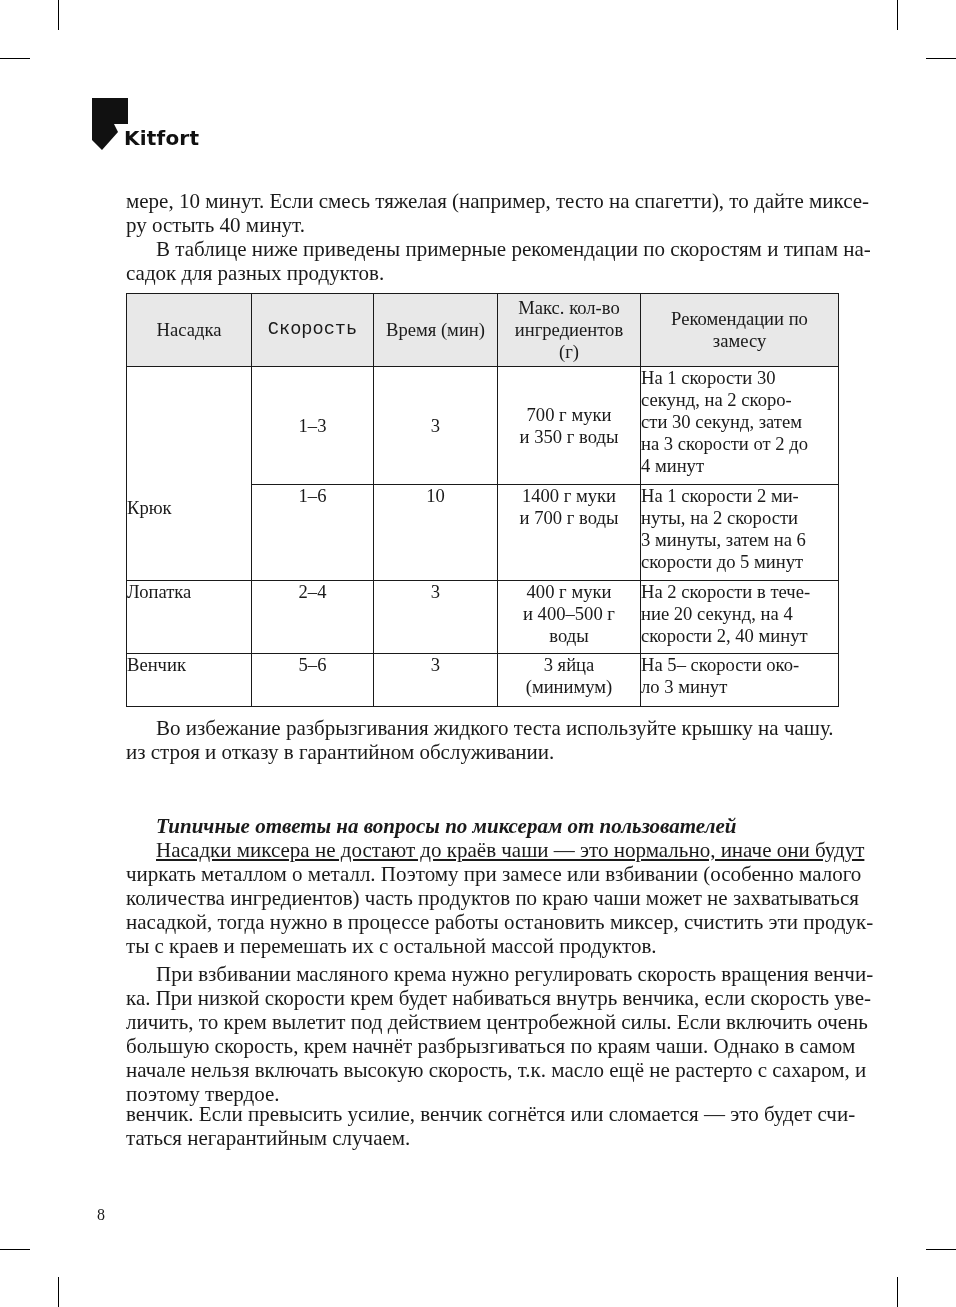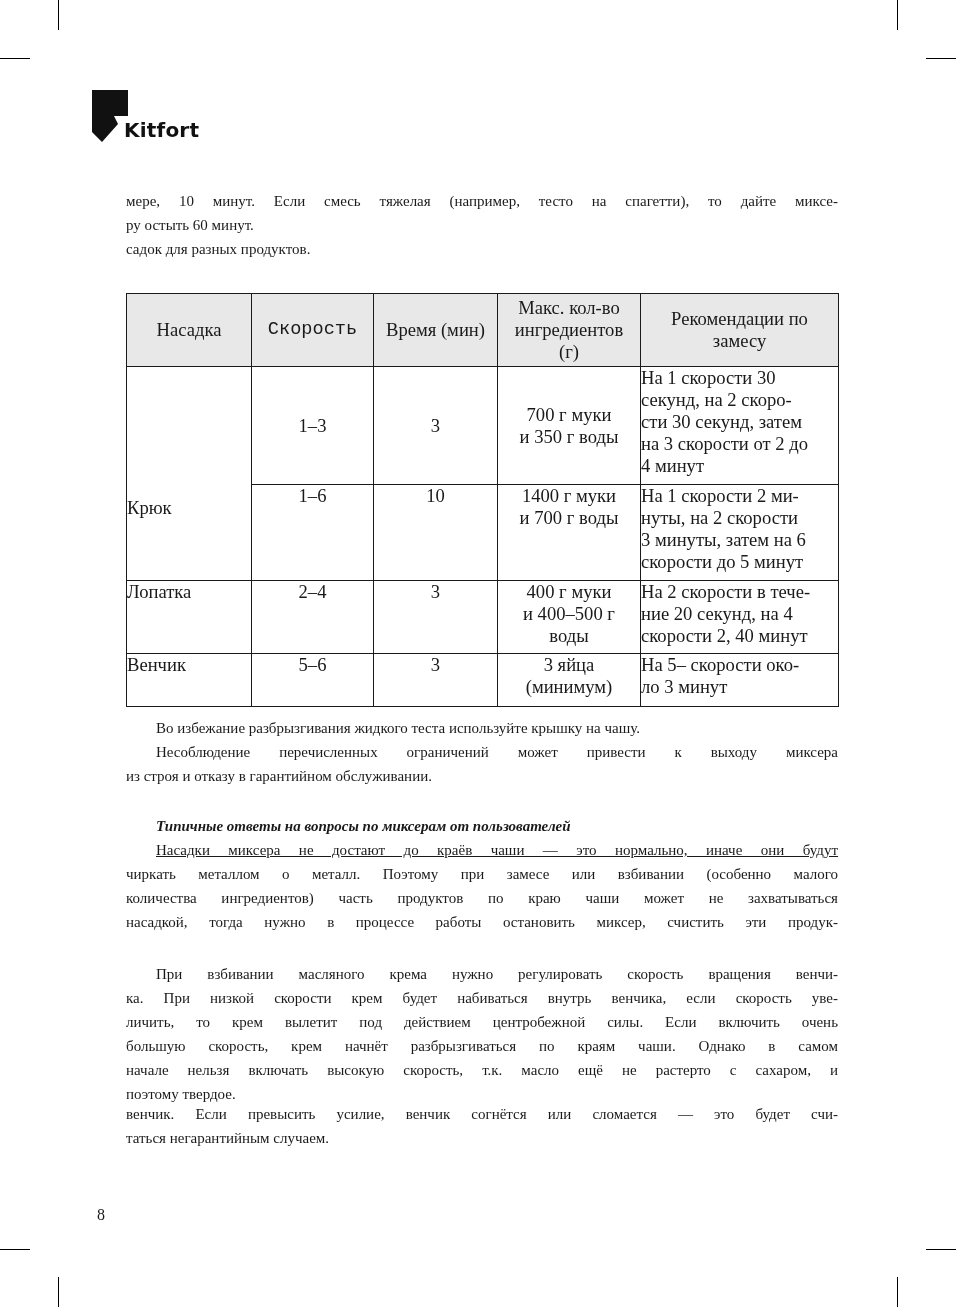--- a/index.html
+++ b/index.html
@@ -2,26 +2,26 @@
 <html><head>
 <meta charset="utf-8">
 <style>
   html, body { margin: 0; padding: 0; background: #ffffff; }
   body { width: 956px; height: 1307px; position: relative; overflow: hidden;
          font-family: "Liberation Serif", serif; color: #1a1a1a; }
   .crop { position: absolute; background: #000; }
   .crop.v { width: 1px; height: 30px; }
   .crop.h { height: 1px; width: 30px; }
 
-  .logo { position: absolute; left: 90px; top: 88px; width: 120px; height: 60px; }
+  .logo { position: absolute; left: 90px; top: 96px; width: 120px; height: 60px; }
   .logo svg { position: absolute; left: 0; top: 0; }
   .logo-text { position: absolute; left: 34px; top: 30px; font-family: "DejaVu Sans", sans-serif;
                font-weight: bold; font-size: 20px; letter-spacing: 0.2px; color: #111; }
 
-  .para { position: absolute; left: 126px; width: 712px; font-size: 15px; line-height: 24px;
+  .para { position: absolute; left: 126px; width: 712px; font-size: 21px; line-height: 24px;
           text-align: justify; margin: 0; }
   .line { display: block; text-align: justify; text-align-last: justify; white-space: nowrap; }
   .line.last { text-align-last: left; }
 
   table.mix { position: absolute; left: 126px; top: 293px; border-collapse: collapse;
               font-size: 18.6px; line-height: 22px; }
   table.mix td, table.mix th { border: 1.3px solid #1a1a1a; padding: 0; font-weight: normal; }
   table.mix thead th { background: #e8e8e8; text-align: center; vertical-align: middle; height: 72px; }
   .c-att { width: 124px; } .c-spd { width: 121px; font-family: Liberation Mono, monospace; } .c-time { width: 123px; }
   .c-max { width: 142px; } .c-rec { width: 197px; }
@@ -52,23 +52,24 @@
 
 <div class="logo">
   <svg width="40" height="56" viewBox="0 0 40 56">
     <path d="M2 2 H38 V28 H24 L28 36 L12 54 L2 44 Z" fill="#111"></path>
   </svg>
   <span class="logo-text">Kitfort</span>
 </div>
 
 <div class="para" style="top:189px;">
   <span class="line">мере, 10 минут. Если смесь тяжелая (например, тесто на спагетти), то дайте миксе-</span>
-  <span class="line last">ру остыть 60 минут.</span>
+  <span class="line last">ру остыть 40 минут.</span>
 </div>
 <div class="para" style="top:237px;">
+  <span class="line" style="padding-left:30px;">В таблице ниже приведены примерные рекомендации по скоростям и типам на-</span>
   <span class="line last">садок для разных продуктов.</span>
 </div>
 
 <table class="mix">
   <thead>
     <tr>
       <th class="c-att">Насадка</th>
       <th class="c-spd">Скорость</th>
       <th class="c-time">Время (мин)</th>
       <th class="c-max">
@@ -141,32 +142,32 @@
         <div>ло 3 минут</div>
       </td>
     </tr>
   </tbody>
 </table>
 
 <div class="para" style="top:716px;">
   <span class="line last" style="padding-left:30px;">Во избежание разбрызгивания жидкого теста используйте крышку на чашу.</span>
 </div>
 <div class="para" style="top:740px;">
-  <span class="line" style="padding-left:30px;">Несоблюдение перечисленных ограничений может привести к выходу миксера</span>
   <span class="line last">из строя и отказу в гарантийном обслуживании.</span>
 </div>
 
 <div class="para" style="top:814px;">
   <span class="line last subhead" style="padding-left:30px;">Типичные ответы на вопросы по миксерам от пользователей</span>
 </div>
 <div class="para" style="top:838px;">
   <span class="line" style="padding-left:30px;text-decoration:underline;">Насадки миксера не достают до краёв чаши — это нормально, иначе они будут</span>
   <span class="line">чиркать металлом о металл. Поэтому при замесе или взбивании (особенно малого</span>
   <span class="line">количества ингредиентов) часть продуктов по краю чаши может не захватываться</span>
   <span class="line">насадкой, тогда нужно в процессе работы остановить миксер, счистить эти продук-</span>
+  <span class="line last">ты с краев и перемешать их с остальной массой продуктов.</span>
 </div>
 <div class="para" style="top:962px;">
   <span class="line" style="padding-left:30px;">При взбивании масляного крема нужно регулировать скорость вращения венчи-</span>
   <span class="line">ка. При низкой скорости крем будет набиваться внутрь венчика, если скорость уве-</span>
   <span class="line">личить, то крем вылетит под действием центробежной силы. Если включить очень</span>
   <span class="line">большую скорость, крем начнёт разбрызгиваться по краям чаши. Однако в самом</span>
   <span class="line">начале нельзя включать высокую скорость, т.к. масло ещё не растерто с сахаром, и</span>
   <span class="line last">поэтому твердое.</span>
 </div>
 <div class="para" style="top:1102px;">

